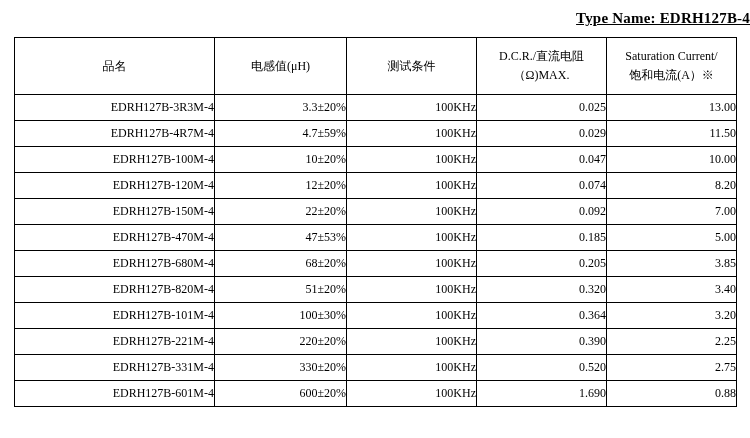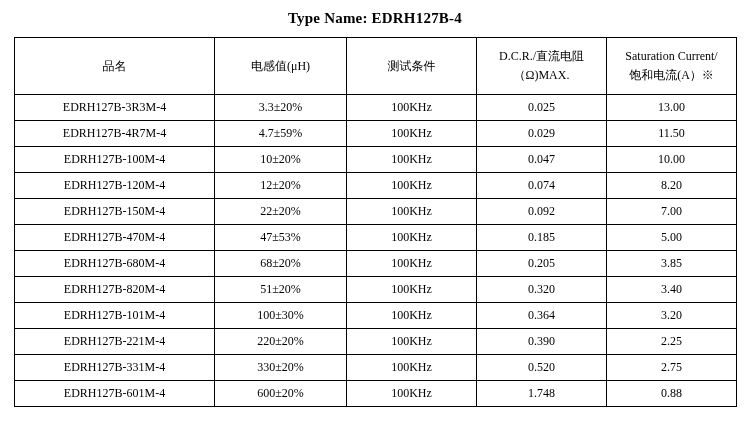--- a/index.html
+++ b/index.html
@@ -14,27 +14,28 @@
     color: #000000;
     overflow: hidden;
   }
   .page {
     width: 750px;
     height: 438px;
     position: relative;
     box-sizing: border-box;
   }
   .title {
-    text-align: center;
+    text-align: right;
     font-family: "Liberation Serif", serif;
     font-weight: bold;
     font-size: 15px;
     padding-top: 10px;
     padding-bottom: 10px;
     letter-spacing: 0.2px;
+    text-decoration: underline;
   }
   .table-wrap {
     padding: 0 14px;
     box-sizing: border-box;
   }
   table.spec {
     border-collapse: collapse;
     width: 722px;
     table-layout: fixed;
     margin: 0 auto;
@@ -49,20 +50,21 @@
     font-family: "Liberation Serif", serif;
     padding: 0;
   }
   table.spec thead th {
     height: 56px;
     line-height: 1.5;
   }
   table.spec tbody td {
     height: 25px;
     line-height: 25px;
+    text-align: right;
   }
   .col1 { width: 200px; }
   .col2 { width: 132px; }
   .col3 { width: 130px; }
   .col4 { width: 130px; }
   .col5 { width: 130px; }
 
   .hdr-two-line {
     display: block;
     line-height: 1.55;
@@ -190,20 +192,20 @@
           <td class="cell-name">EDRH127B-331M-4</td>
           <td class="cell-val">330±20%</td>
           <td class="cell-val">100KHz</td>
           <td class="cell-val">0.520</td>
           <td class="cell-val">2.75</td>
         </tr>
         <tr>
           <td class="cell-name">EDRH127B-601M-4</td>
           <td class="cell-val">600±20%</td>
           <td class="cell-val">100KHz</td>
-          <td class="cell-val">1.748</td>
+          <td class="cell-val">1.690</td>
           <td class="cell-val">0.88</td>
         </tr>
       </tbody>
     </table>
   </div>
 
 </div>
 
 </body></html>

